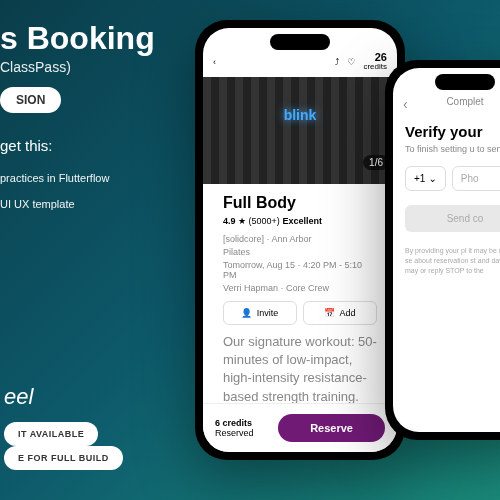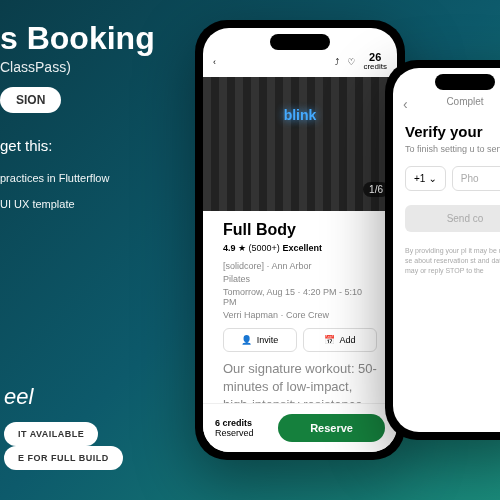--- a/index.html
+++ b/index.html
@@ -13,36 +13,36 @@
 .bottom{position:absolute;left:4px;bottom:30px}
 .eel{font-size:22px;font-weight:300;margin-bottom:12px;font-style:italic}
 .btn{background:#fff;color:#333;border-radius:12px;padding:7px 14px;font-size:9px;font-weight:700;display:block;width:fit-content;letter-spacing:.5px}
 .phone{position:absolute;background:#000;border-radius:32px;padding:8px;box-shadow:0 20px 60px rgba(0,0,0,.4)}
 .phone1{left:195px;top:20px;width:210px;height:440px}
 .phone2{left:385px;top:60px;width:160px;height:380px}
 .screen{background:#fff;border-radius:26px;width:100%;height:100%;overflow:hidden;position:relative;color:#000}
 .notch{position:absolute;top:6px;left:50%;transform:translateX(-50%);width:60px;height:16px;background:#000;border-radius:10px;z-index:10}
 .topbar{display:flex;justify-content:space-between;align-items:center;padding:24px 10px 6px;font-size:9px}
 .topbar .r{display:flex;gap:8px;align-items:center}
-.credits{font-size:8px;text-align:center;line-height:1}
+.credits{font-size:8px;text-align:right;line-height:1}
 .credits b{font-size:11px;display:block}
-.hero{height:134px;background:linear-gradient(180deg,#2a2a3a,#1a1a2a);position:relative;background-image:repeating-linear-gradient(90deg,#333 0,#333 8px,#222 8px,#222 16px)}
+.hero{height:107px;background:linear-gradient(180deg,#2a2a3a,#1a1a2a);position:relative;background-image:repeating-linear-gradient(90deg,#333 0,#333 8px,#222 8px,#222 16px)}
 .neon{position:absolute;top:30px;left:50%;transform:translateX(-50%);color:#4af;font-size:14px;font-weight:700;text-shadow:0 0 8px #4af}
 .counter{position:absolute;bottom:14px;right:8px;background:rgba(0,0,0,.6);color:#fff;font-size:10px;padding:2px 6px;border-radius:8px}
 .content{padding:10px 20px}
 .ctitle{font-size:16px;font-weight:700;margin-bottom:4px}
 .rating{font-size:9px;margin-bottom:8px}
 .meta{font-size:9px;color:#888;margin-bottom:3px}
 .row2{display:flex;gap:6px;margin:8px 0}
 .sbtn{flex:1;border:1px solid #ddd;border-radius:6px;padding:6px;font-size:9px;text-align:center;display:flex;align-items:center;justify-content:center;gap:4px}
 .desc{font-size:13px;color:#888;line-height:1.4;margin-top:6px}
 .readmore{font-size:8px;font-weight:700;text-decoration:underline;margin-top:4px}
 .footer{position:absolute;bottom:0;left:0;right:0;padding:10px 12px;display:flex;justify-content:flex-end;align-items:center;border-top:1px solid #eee;background:#fff}
 .fcred{font-size:9px}
-.reserve{background:#15803d;color:#fff;border-radius:14px;padding:8px 32px;font-size:11px;font-weight:600}
+.reserve{background:#701a75;color:#fff;border-radius:14px;padding:8px 32px;font-size:11px;font-weight:600}
 .p2top{padding:28px 12px 8px;text-align:center;font-size:10px;color:#888;position:relative}
 .p2top .back{position:absolute;left:10px;top:28px;font-size:14px}
 .verify{font-size:15px;font-weight:700;padding:8px 12px 4px}
 .vsub{font-size:9px;color:#888;padding:0 12px 12px}
 .phrow{display:flex;gap:6px;padding:0 12px;align-items:center}
 .cc{border:1px solid #ddd;border-radius:6px;padding:6px 8px;font-size:10px;display:flex;align-items:center;gap:3px}
 .phinput{flex:1;border:1px solid #ddd;border-radius:6px;padding:6px 8px;font-size:10px;color:#aaa}
 .sendbtn{margin:14px 12px;background:#e8e8e8;color:#aaa;text-align:center;padding:8px;border-radius:6px;font-size:10px}
 .legal{font-size:7px;color:#aaa;padding:0 12px;line-height:1.4}
 </style>

